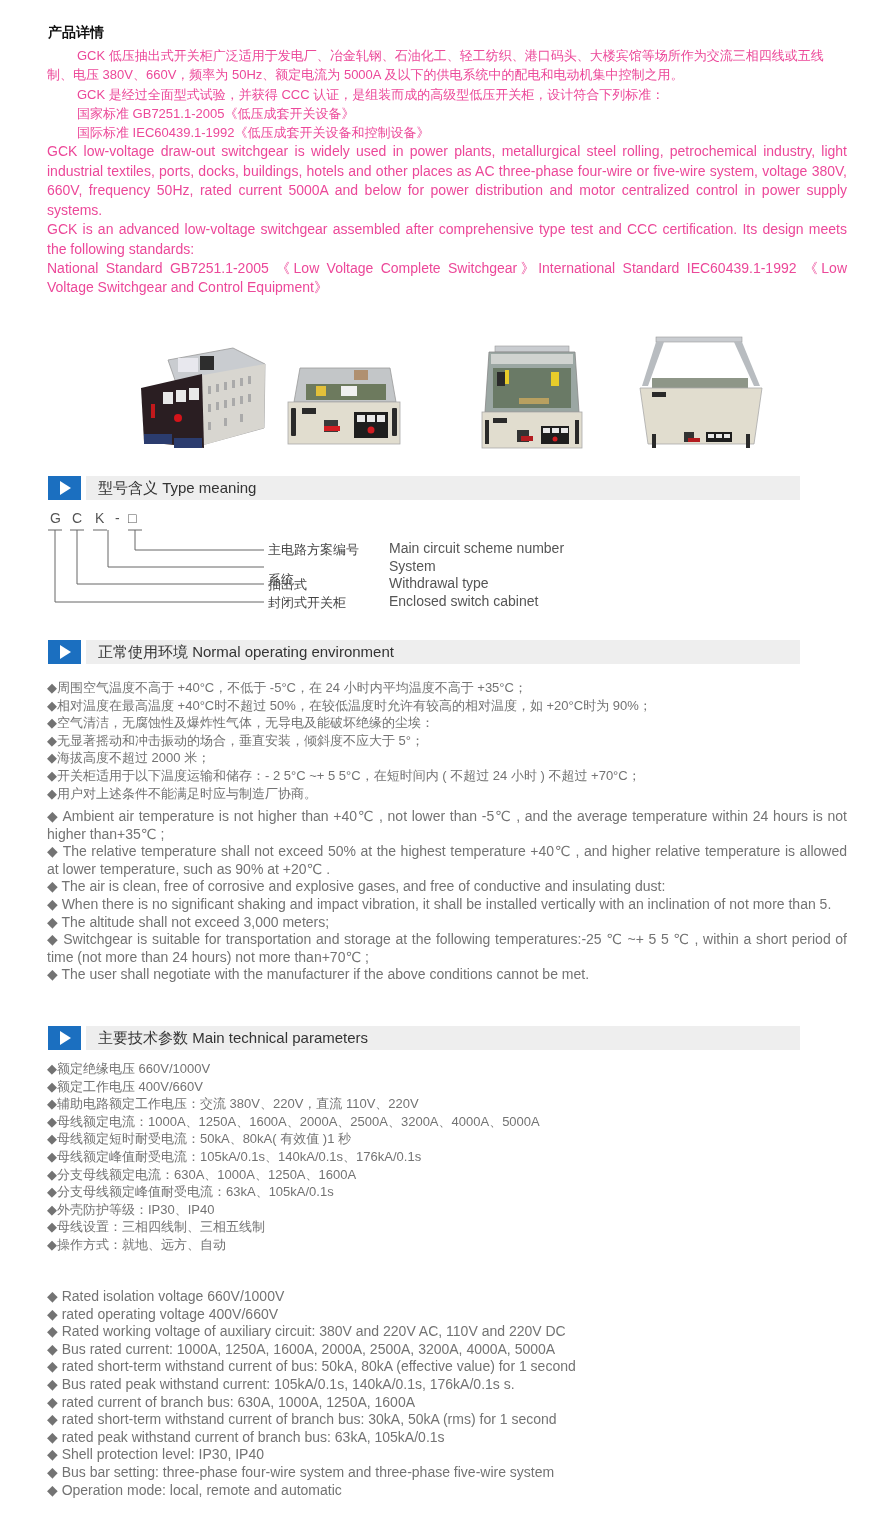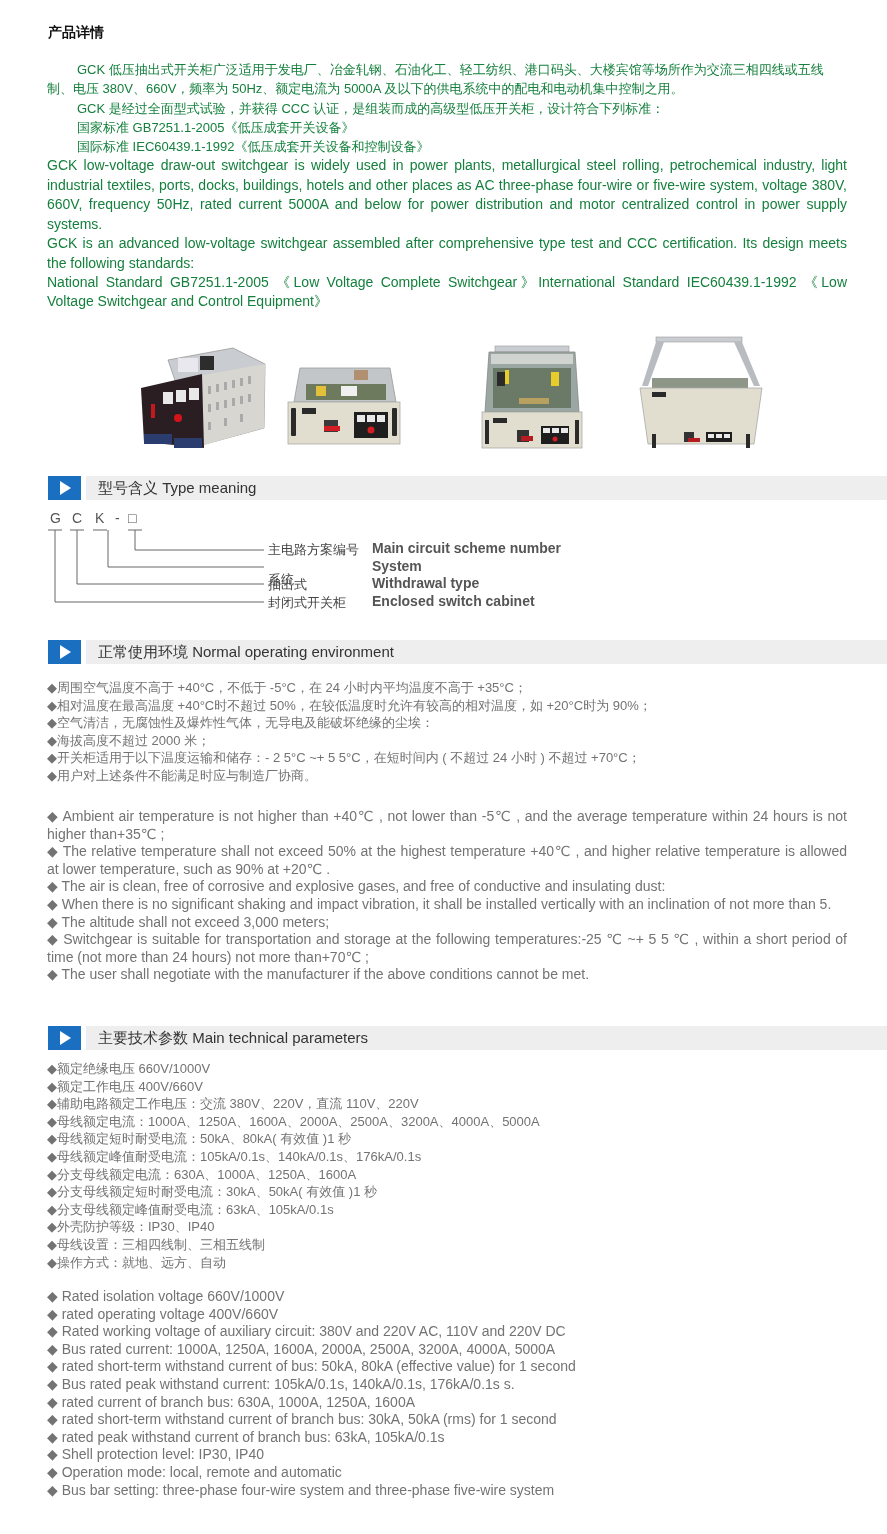--- a/index.html
+++ b/index.html
@@ -10,37 +10,37 @@
     font-family: "DejaVu Sans", "Liberation Sans", sans-serif;
     color: #4a4a4a;
     overflow: hidden;
   }
   .page-title {
     position: absolute; left: 48px; top: 24px;
     font-size: 14px; font-weight: bold; color: #111;
     font-family: "DejaVu Sans", sans-serif;
   }
   .intro {
-    position: absolute; left: 47px; top: 60px; width: 800px;
-    font-size: 13px; line-height: 19.3px; color: #15803d;
+    position: absolute; left: 47px; top: 46px; width: 800px;
+    font-size: 13px; line-height: 19.3px; color: #ec4899;
     font-family: "Liberation Sans", "DejaVu Sans", sans-serif;
   }
   .intro p { white-space: normal; }
   .intro .indent1 { text-indent: 30px; }
   .intro .indent2 { padding-left: 30px; }
   .intro .en { text-align: justify; font-size: 14px; line-height: 19.4px; font-family: "Liberation Sans", sans-serif; }
 
   .photos {
     position: absolute; left: 130px; top: 332px; width: 650px; height: 125px;
   }
   .photo { position: absolute; }
   .photo svg { display: block; }
 
   .section-header {
-    position: absolute; left: 48px; width: 839px; height: 24px;
+    position: absolute; left: 48px; width: 752px; height: 24px;
   }
   .section-header .marker {
     position: absolute; left: 0; top: 0; width: 33px; height: 24px;
     background: #1b6fc0;
   }
   .section-header .marker::after {
     content: ""; position: absolute; left: 12px; top: 5px;
     border-left: 11px solid #fff; border-top: 7px solid transparent; border-bottom: 7px solid transparent;
   }
   .section-header .bar {
@@ -55,21 +55,21 @@
   }
 
   .type-diagram {
     position: absolute; left: 48px; top: 510px; width: 560px; height: 110px;
     font-family: "Liberation Sans", "DejaVu Sans", sans-serif;
   }
   .type-diagram .letters { position: absolute; left: 0; top: 0; font-size: 14px; color: #555; }
   .type-diagram .letters span { position: absolute; top: 0; }
   .type-diagram svg { position: absolute; left: 0; top: 0; }
   .type-diagram .cn { position: absolute; left: 220px; font-size: 13px; color: #444; white-space: nowrap; }
-  .type-diagram .en { position: absolute; left: 324px; font-size: 14px; color: #555; white-space: nowrap; font-weight: bold; }
+  .type-diagram .en { position: absolute; left: 341px; font-size: 14px; color: #555; white-space: nowrap; }
 
   .bullets {
     position: absolute; left: 47px; width: 800px;
     font-family: "Liberation Sans", "DejaVu Sans", sans-serif;
     color: #737373;
   }
   .bullets.cn { font-size: 13px; line-height: 17.6px; }
   .bullets.en { font-size: 14px; line-height: 17.6px; text-align: justify; }
   .bullets li { list-style: none; }
 </style>
@@ -228,20 +228,21 @@
 <div class="section-header" style="top:640px;">
   <div class="marker"></div>
   <div class="bar"></div>
   <div class="title">正常使用环境 Normal operating environment</div>
 </div>
 
 <ul class="bullets cn" style="top:679px;">
   <li>◆周围空气温度不高于 +40°C，不低于 -5°C，在 24 小时内平均温度不高于 +35°C；</li>
   <li>◆相对温度在最高温度 +40°C时不超过 50%，在较低温度时允许有较高的相对温度，如 +20°C时为 90%；</li>
   <li>◆空气清洁，无腐蚀性及爆炸性气体，无导电及能破坏绝缘的尘埃：</li>
+  <li>◆无显著摇动和冲击振动的场合，垂直安装，倾斜度不应大于 5°；</li>
   <li>◆海拔高度不超过 2000 米；</li>
   <li>◆开关柜适用于以下温度运输和储存：- 2 5°C ~+ 5 5°C，在短时间内 ( 不超过 24 小时 ) 不超过 +70°C；</li>
   <li>◆用户对上述条件不能满足时应与制造厂协商。</li>
 </ul>
 
 <ul class="bullets en" style="top:808px;">
   <li>◆ Ambient air temperature is not higher than +40℃ , not lower than -5℃ , and the average temperature within 24 hours is not higher than+35℃ ;</li>
   <li>◆ The relative temperature shall not exceed 50% at the highest temperature +40℃ , and higher relative temperature is allowed at lower temperature, such as 90% at +20℃ .</li>
   <li>◆ The air is clean, free of corrosive and explosive gases, and free of conductive and insulating dust:</li>
   <li>◆ When there is no significant shaking and impact vibration, it shall be installed vertically with an inclination of not more than 5.</li>
@@ -257,33 +258,32 @@
 </div>
 
 <ul class="bullets cn" style="top:1060px;">
   <li>◆额定绝缘电压 660V/1000V</li>
   <li>◆额定工作电压 400V/660V</li>
   <li>◆辅助电路额定工作电压：交流 380V、220V，直流 110V、220V</li>
   <li>◆母线额定电流：1000A、1250A、1600A、2000A、2500A、3200A、4000A、5000A</li>
   <li>◆母线额定短时耐受电流：50kA、80kA( 有效值 )1 秒</li>
   <li>◆母线额定峰值耐受电流：105kA/0.1s、140kA/0.1s、176kA/0.1s</li>
   <li>◆分支母线额定电流：630A、1000A、1250A、1600A</li>
-  <li>◆分支母线额定短时耐受电流：30kA、50kA( 有效值 )1 秒</li>
   <li>◆分支母线额定峰值耐受电流：63kA、105kA/0.1s</li>
   <li>◆外壳防护等级：IP30、IP40</li>
   <li>◆母线设置：三相四线制、三相五线制</li>
   <li>◆操作方式：就地、远方、自动</li>
 </ul>
 
 <ul class="bullets en" style="top:1288px;">
   <li>◆ Rated isolation voltage 660V/1000V</li>
   <li>◆ rated operating voltage 400V/660V</li>
   <li>◆ Rated working voltage of auxiliary circuit: 380V and 220V AC, 110V and 220V DC</li>
   <li>◆ Bus rated current: 1000A, 1250A, 1600A, 2000A, 2500A, 3200A, 4000A, 5000A</li>
   <li>◆ rated short-term withstand current of bus: 50kA, 80kA (effective value) for 1 second</li>
   <li>◆ Bus rated peak withstand current: 105kA/0.1s, 140kA/0.1s, 176kA/0.1s s.</li>
   <li>◆ rated current of branch bus: 630A, 1000A, 1250A, 1600A</li>
   <li>◆ rated short-term withstand current of branch bus: 30kA, 50kA (rms) for 1 second</li>
   <li>◆ rated peak withstand current of branch bus: 63kA, 105kA/0.1s</li>
   <li>◆ Shell protection level: IP30, IP40</li>
+  <li>◆ Bus bar setting: three-phase four-wire system and three-phase five-wire system</li>
   <li>◆ Operation mode: local, remote and automatic</li>
-  <li>◆ Bus bar setting: three-phase four-wire system and three-phase five-wire system</li>
 </ul>
 
 </body></html>

